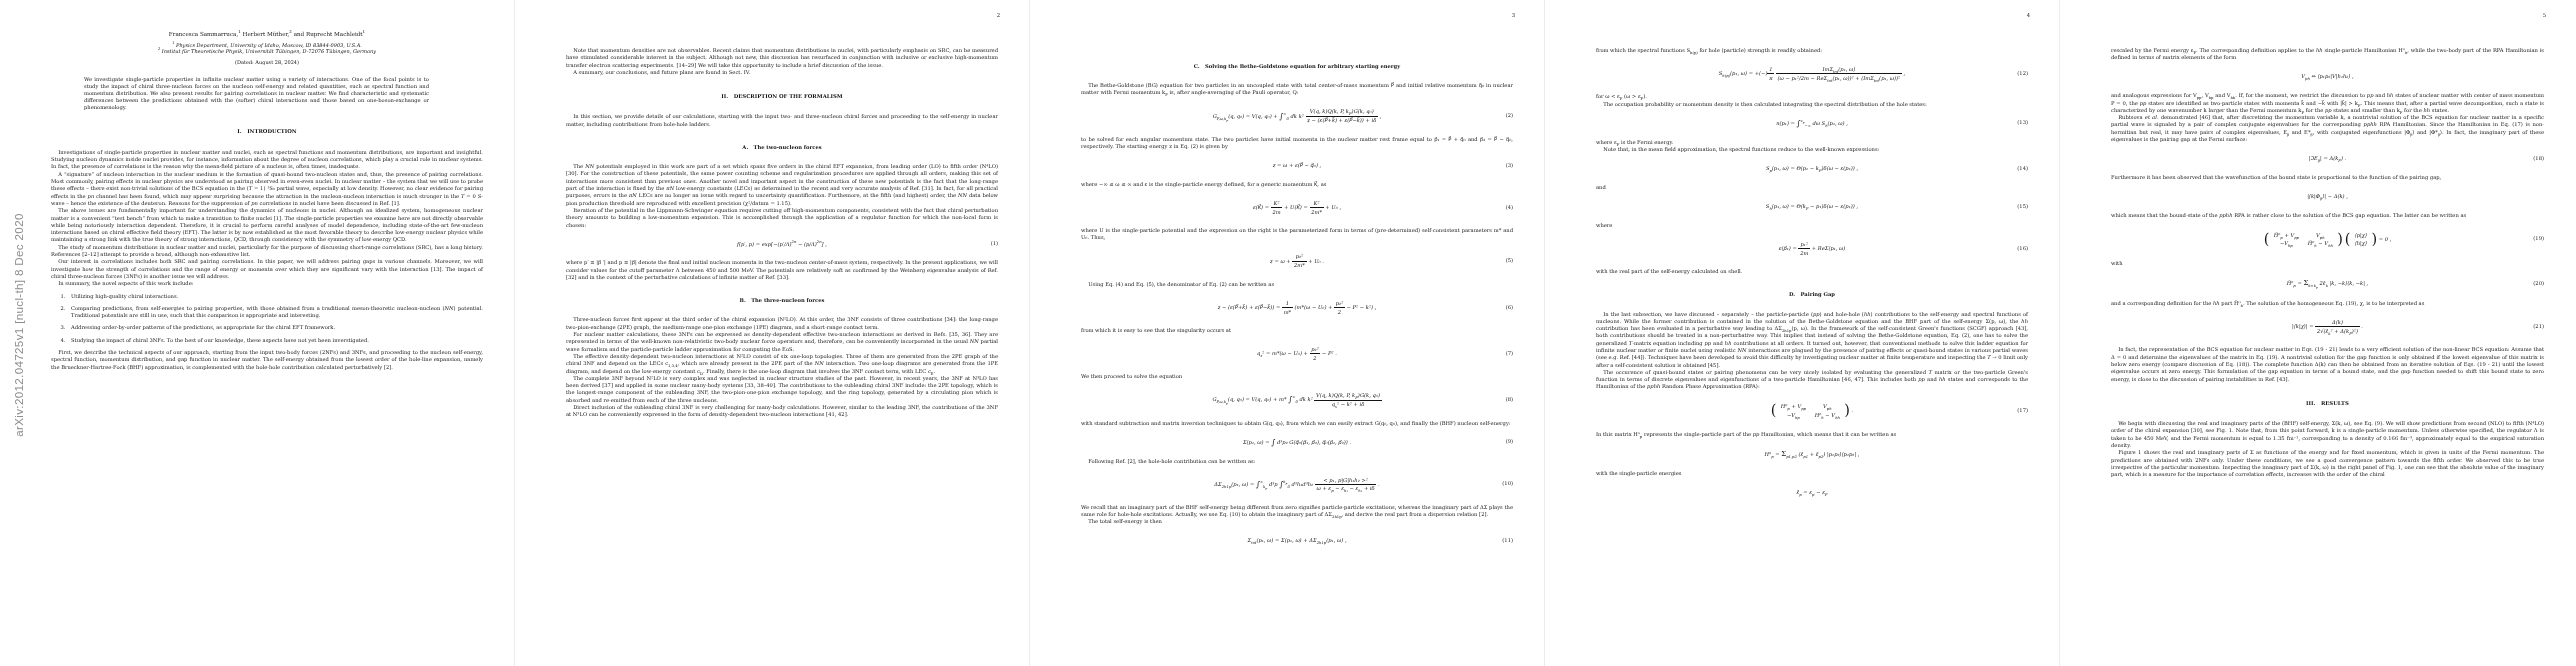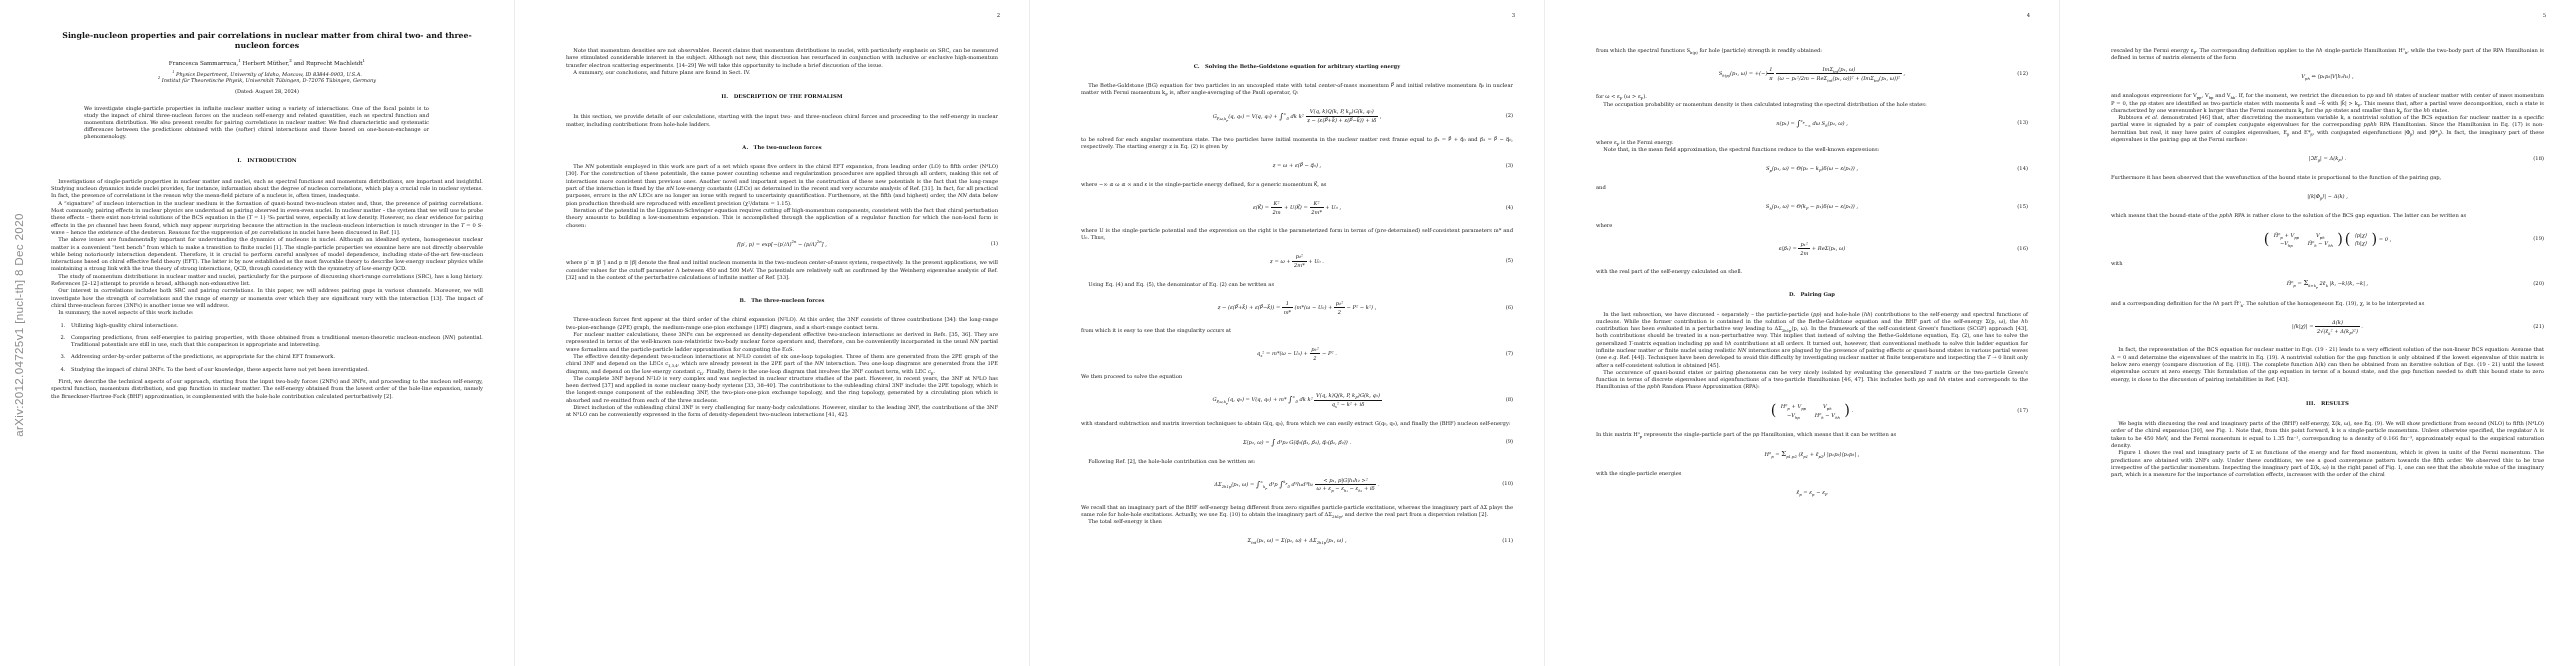--- a/index.html
+++ b/index.html
@@ -39,21 +39,20 @@
   .mc{display:table-cell;text-align:center;padding:0.6px 4.4px;}
   .big{font-size:14.5px;font-weight:300;font-style:normal;vertical-align:middle;}
 </style>
 </head>
 <body>
 
 <div class="strip">
   <div class="page first">
     <div class="watermark">arXiv:2012.04725v1  [nucl-th]  8 Dec 2020</div>
     <div class="pbody">
-        <div class="blk title">Single-nucleon properties and pair correlations in nuclear matter from chiral two- and three-nucleon forces</div>
         <div class="blk authors">Francesca Sammarruca,<sup>1</sup> Herbert Müther,<sup>2</sup> and Ruprecht Machleidt<sup>1</sup></div>
         <div class="blk affil"><sup>1</sup> Physics Department, University of Idaho, Moscow, ID 83844-0903, U.S.A.</div>
         <div class="blk affil"><sup>2</sup> Institut für Theoretische Physik, Universität Tübingen, D-72076 Tübingen, Germany</div>
         <div class="blk date">(Dated: August 28, 2024)</div>
         <div class="blk abstract">We investigate single-particle properties in infinite nuclear matter using a variety of interactions. One of the focal points is to study the impact of chiral three-nucleon forces on the nucleon self-energy and related quantities, such as spectral function and momentum distribution. We also present results for pairing correlations in nuclear matter. We find characteristic and systematic differences between the predictions obtained with the (softer) chiral interactions and those based on one-boson-exchange or phenomenology.</div>
         <div class="blk h1">I.&nbsp;&nbsp;&nbsp;INTRODUCTION</div>
         <div class="blk p">Investigations of single-particle properties in nuclear matter and nuclei, such as spectral functions and momentum distributions, are important and insightful. Studying nucleon dynamics inside nuclei provides, for instance, information about the degree of nucleon correlations, which play a crucial role in nuclear systems. In fact, the presence of correlations is the reason why the mean-field picture of a nucleus is, often times, inadequate.</div>
         <div class="blk p">A “signature” of nucleon interaction in the nuclear medium is the formation of quasi-bound two-nucleon states and, thus, the presence of pairing correlations. Most commonly, pairing effects in nuclear physics are understood as pairing observed in even-even nuclei. In nuclear matter – the system that we will use to probe these effects – there exist non-trivial solutions of the BCS equation in the (<i>T</i> = 1) ¹S₀ partial wave, especially at low density. However, no clear evidence for pairing effects in the <i>pn</i> channel has been found, which may appear surprising because the attraction in the nucleon-nucleon interaction is much stronger in the <i>T</i> = 0 <i>S</i>-wave – hence the existence of the deuteron. Reasons for the suppression of <i>pn</i> correlations in nuclei have been discussed in Ref. [1].</div>
         <div class="blk p">The above issues are fundamentally important for understanding the dynamics of nucleons in nuclei. Although an idealized system, homogeneous nuclear matter is a convenient “test bench” from which to make a transition to finite nuclei [1]. The single-particle properties we examine here are not directly observable while being notoriously interaction dependent. Therefore, it is crucial to perform careful analyses of model dependence, including state-of-the-art few-nucleon interactions based on chiral effective field theory (EFT). The latter is by now established as the most favorable theory to describe low-energy nuclear physics while maintaining a strong link with the true theory of strong interactions, QCD, through consistency with the symmetry of low-energy QCD.</div>
         <div class="blk p">The study of momentum distributions in nuclear matter and nuclei, particularly for the purpose of discussing short-range correlations (SRC), has a long history. References [2–12] attempt to provide a broad, although non-exhaustive list.</div>

